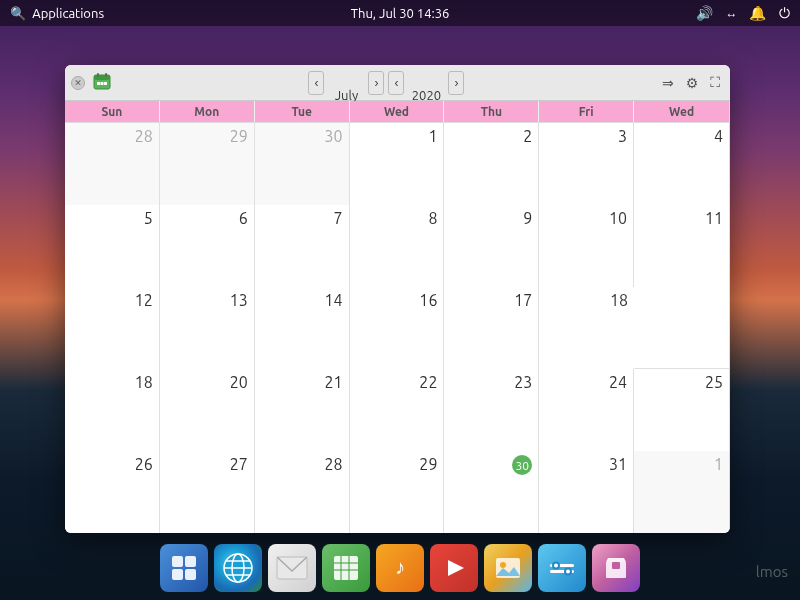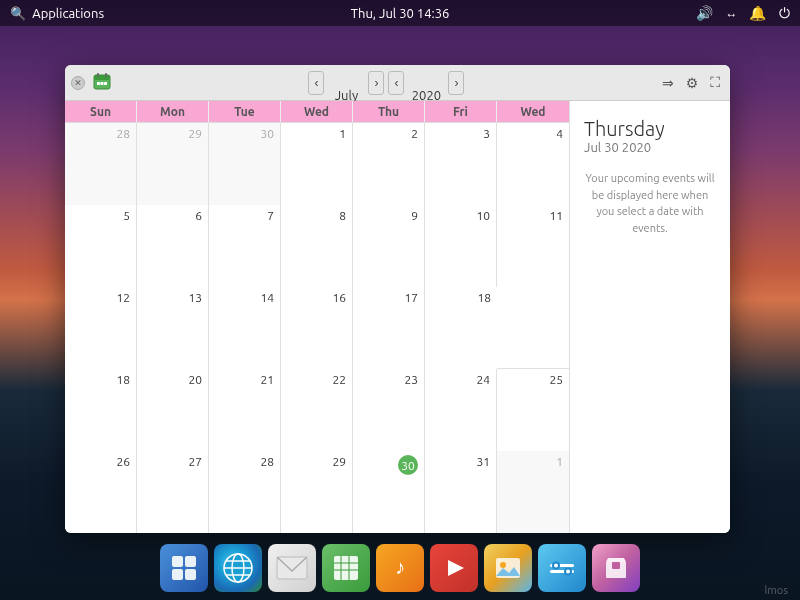--- a/index.html
+++ b/index.html
@@ -173,21 +173,21 @@
       background: white;
       position: relative;
     }
     .cal-cell:last-child { border-right: none; }
     .cal-cell.other-month {
       background: #f8f8f8;
       color: #aaa;
     }
     .cal-cell .day-num {
       display: inline-block;
-      font-size: 12px;
+      font-size: 16px;
       float: right;
     }
     .cal-cell.today .day-num {
       background: #5ab55a;
       color: white;
       border-radius: 50%;
       width: 20px; height: 20px;
       display: flex; align-items: center; justify-content: center;
       font-size: 12px;
       float: right;
@@ -239,24 +239,24 @@
     }
 
     
     .dock-multitask { background: linear-gradient(135deg, #4a90d9, #2255aa); }
     .dock-browser { background: radial-gradient(circle at 40% 40%, #5bc8f5, #1a9fd4, #1a6ab5, #2d8a3a); }
     .dock-mail { background: linear-gradient(135deg, #eee 0%, #ccc 100%); }
     .dock-calc { background: linear-gradient(135deg, #6abf6a, #3a9a3a); }
 
     .watermark {
       position: absolute;
-      bottom: 4px;
+      bottom: 20px;
       right: 12px;
       color: rgba(255,255,255,0.3);
-      font-size: 11px;
+      font-size: 15px;
       z-index: 3;
     }
   </style>
 </head>
 <body>
 
 <div class="desktop-bg"></div>
 
 <div class="topbar">
   <div class="topbar-left">
@@ -436,25 +436,20 @@
         <div class="cal-cell">
             <span class="day-num">31</span>
           </div>
         <div class="cal-cell other-month">
             <span class="day-num">1</span>
           </div>
       </div>
 
     </div>
 
-    <div class="cal-sidebar">
-      <div class="sidebar-day-name">Thursday</div>
-      <div class="sidebar-date">Jul 30 2020</div>
-      <div class="sidebar-events-msg">Your upcoming events will be displayed here when you select a date with events.</div>
-    </div>
 
   </div>
 </div>
 
 <div class="dock">
 
   <div class="dock-item dock-multitask" title="Multitasking">
     <svg width="28" height="28" viewBox="0 0 28 28" fill="none">
       <rect x="2" y="2" width="11" height="11" rx="2" fill="rgba(255,255,255,0.9)"></rect>
       <rect x="15" y="2" width="11" height="11" rx="2" fill="rgba(255,255,255,0.9)"></rect>

